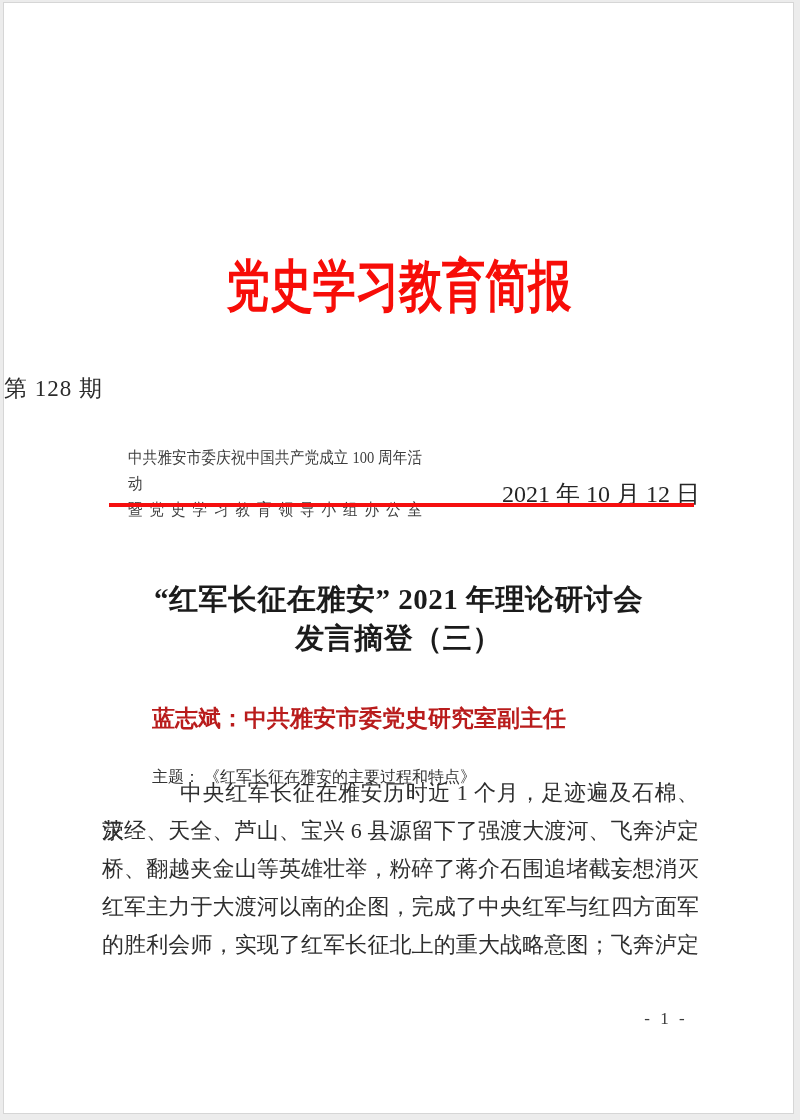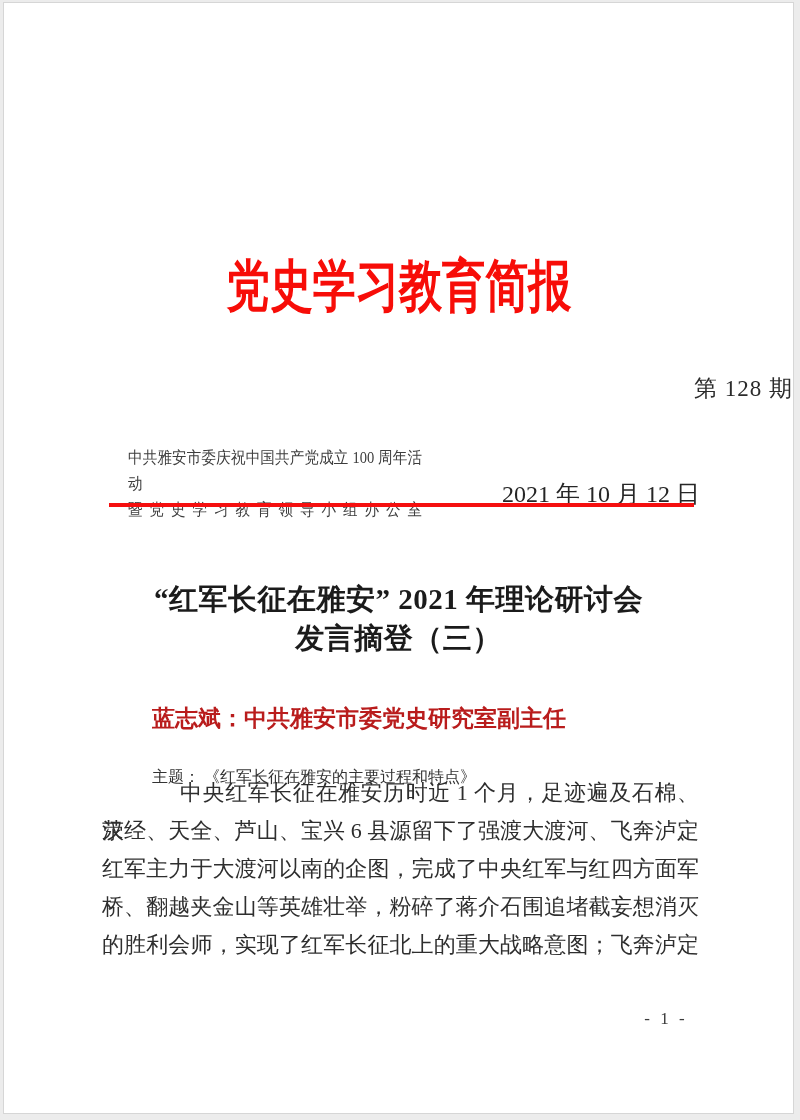--- a/index.html
+++ b/index.html
@@ -34,21 +34,21 @@
     color: #f70d08;
     white-space: nowrap;
   }
   .masthead .squeeze {
     display: inline-block;
     transform: scaleX(0.77);
     transform-origin: center center;
   }
   .issue {
     left: 0; right: 0; top: 370px;
-    text-align: right;
+    text-align: left;
     font-size: 23px;
     letter-spacing: 1px;
     color: #2b2b2b;
   }
   .org-block {
     left: 124px; top: 442px;
     width: 334px;
     font-size: 16.5px;
     line-height: 26px;
     color: #3d3d3d;
@@ -148,20 +148,20 @@
     <div>发言摘登（三）</div>
   </div>
 
   <div class="abs speaker">蓝志斌：中共雅安市委党史研究室副主任</div>
 
   <div class="abs theme">主题： 《红军长征在雅安的主要过程和特点》</div>
 
   <div class="abs body-text">
     <div class="body-line indent">中央红军长征在雅安历时近 1 个月，足迹遍及石棉、汉源、</div>
     <div class="body-line">荥经、天全、芦山、宝兴 6 县，留下了强渡大渡河、飞奔泸定</div>
+    <div class="body-line">桥、翻越夹金山等英雄壮举，粉碎了蒋介石围追堵截妄想消灭</div>
     <div class="body-line">红军主力于大渡河以南的企图，完成了中央红军与红四方面军</div>
-    <div class="body-line">桥、翻越夹金山等英雄壮举，粉碎了蒋介石围追堵截妄想消灭</div>
     <div class="body-line">的胜利会师，实现了红军长征北上的重大战略意图；飞奔泸定</div>
   </div>
 
   <div class="abs page-number">- 1 -</div>
 
 </div>
 
 </body></html>

